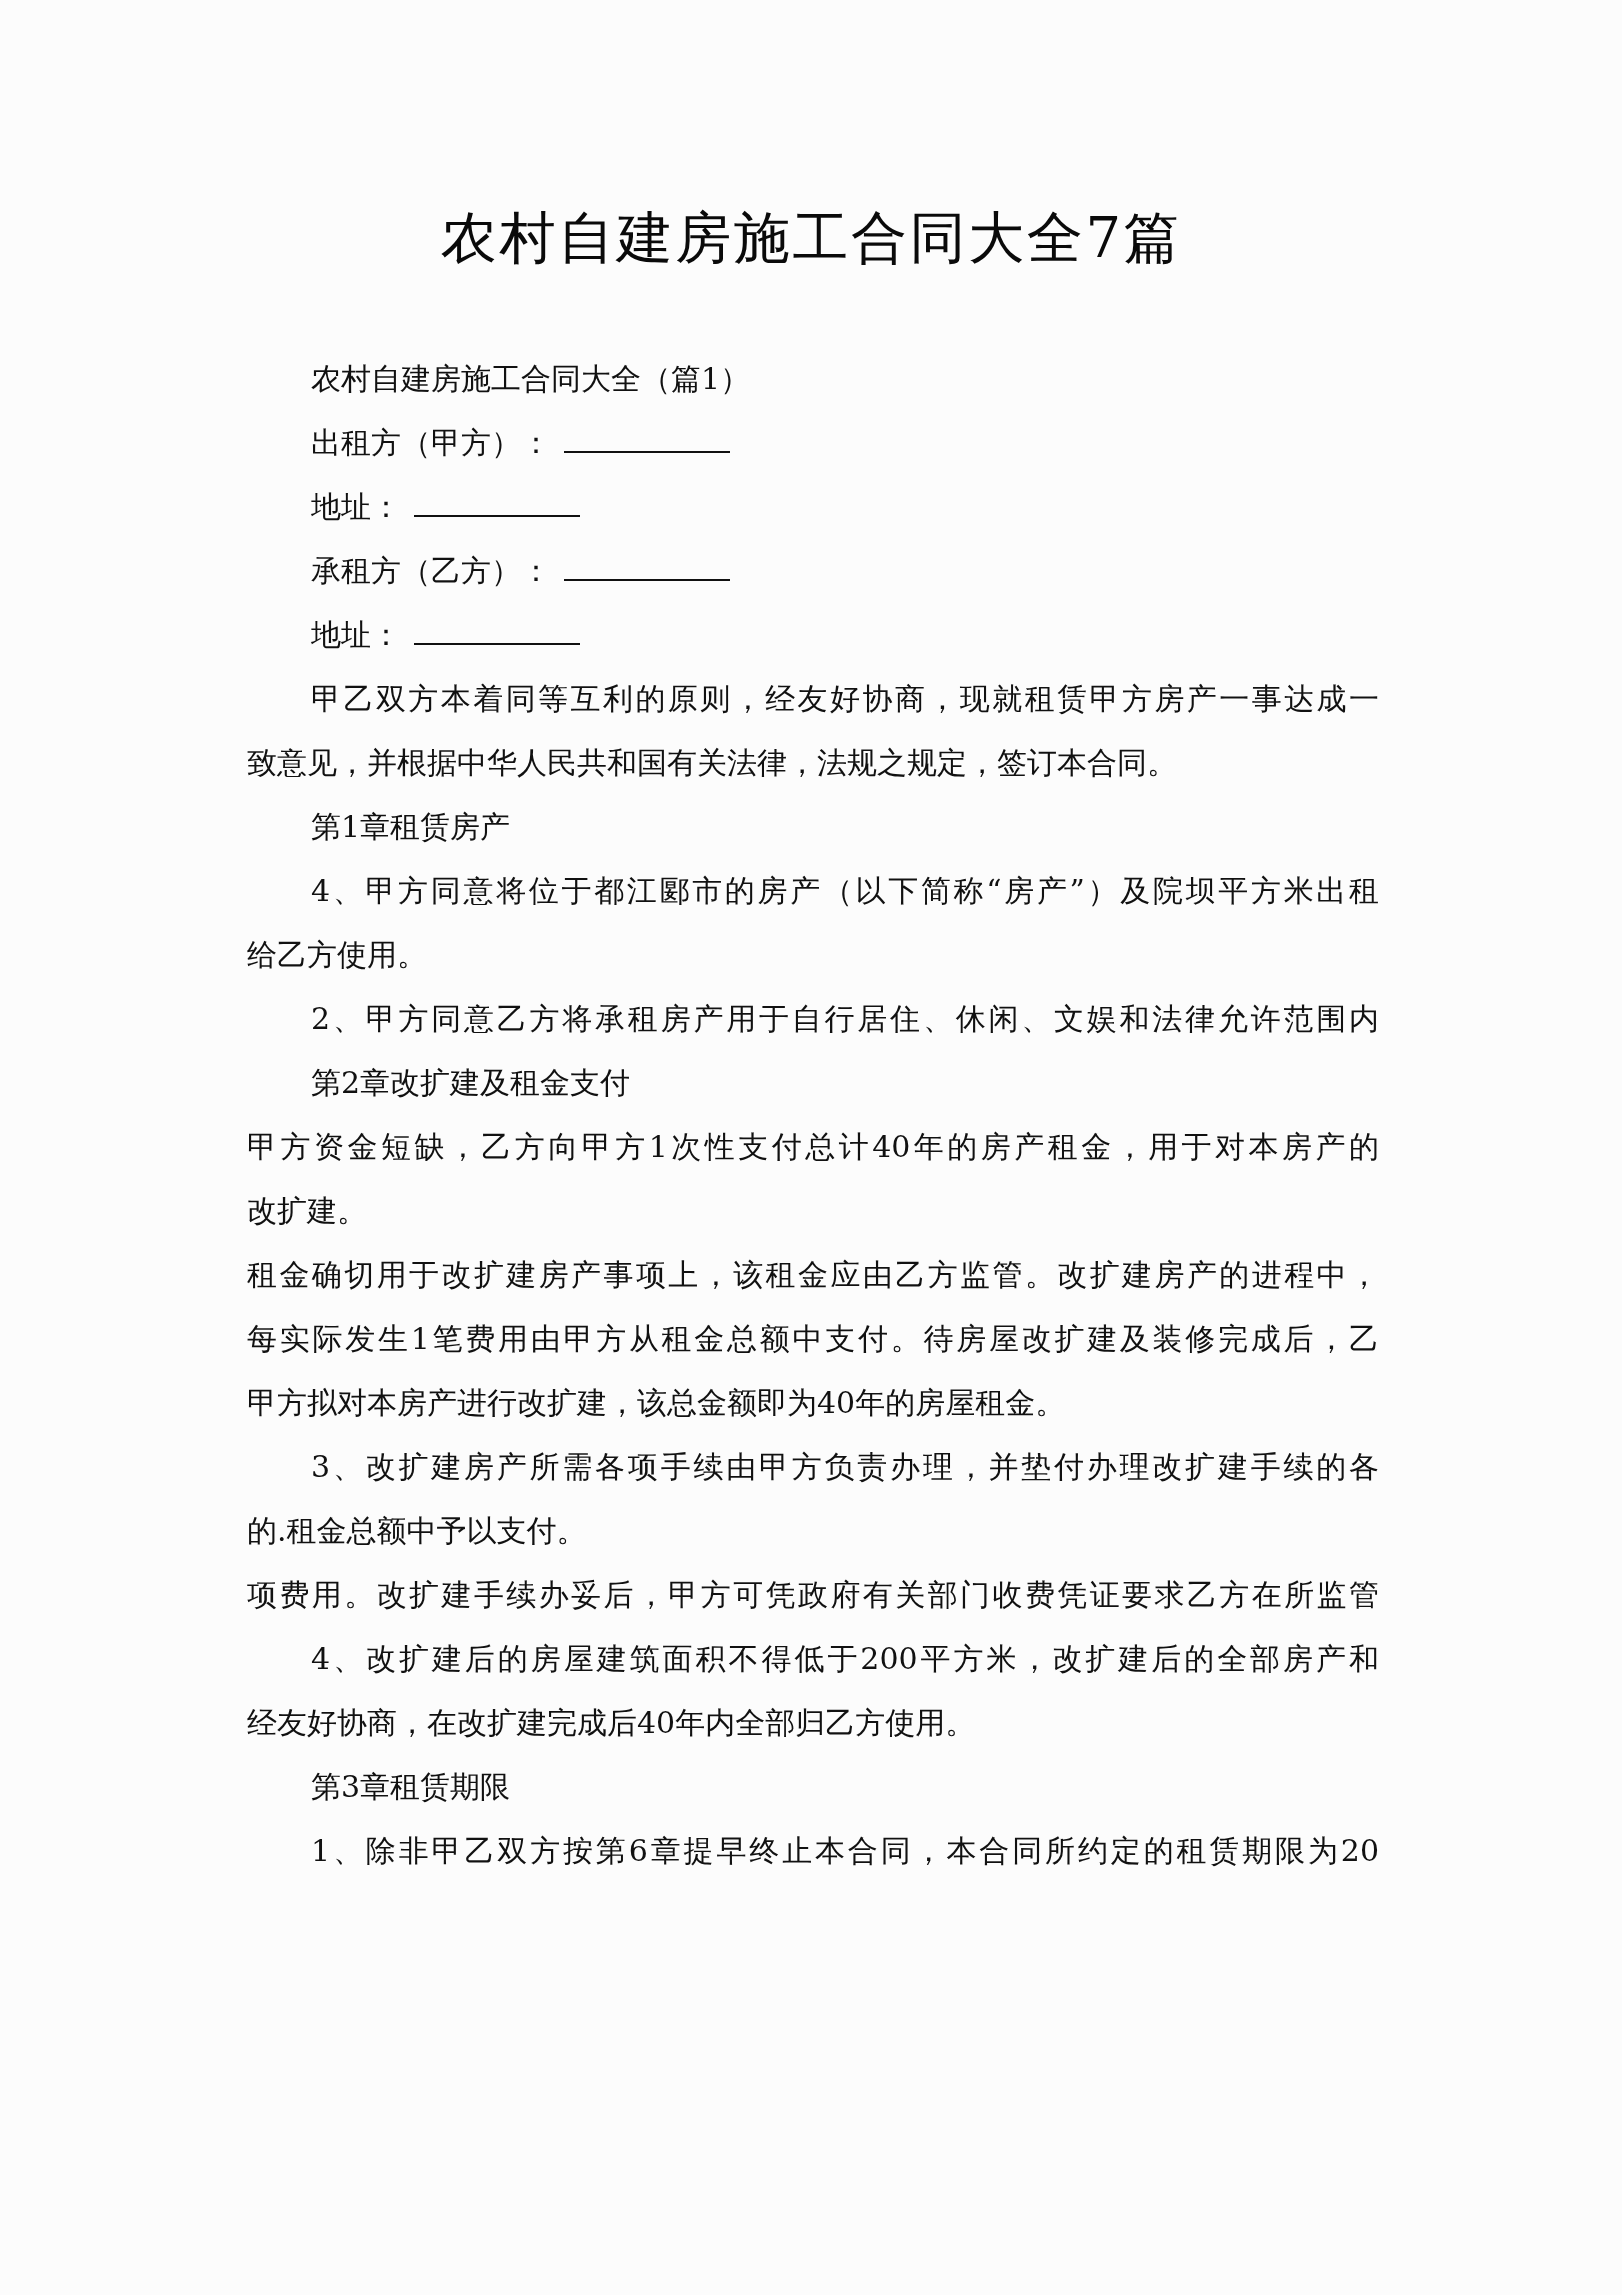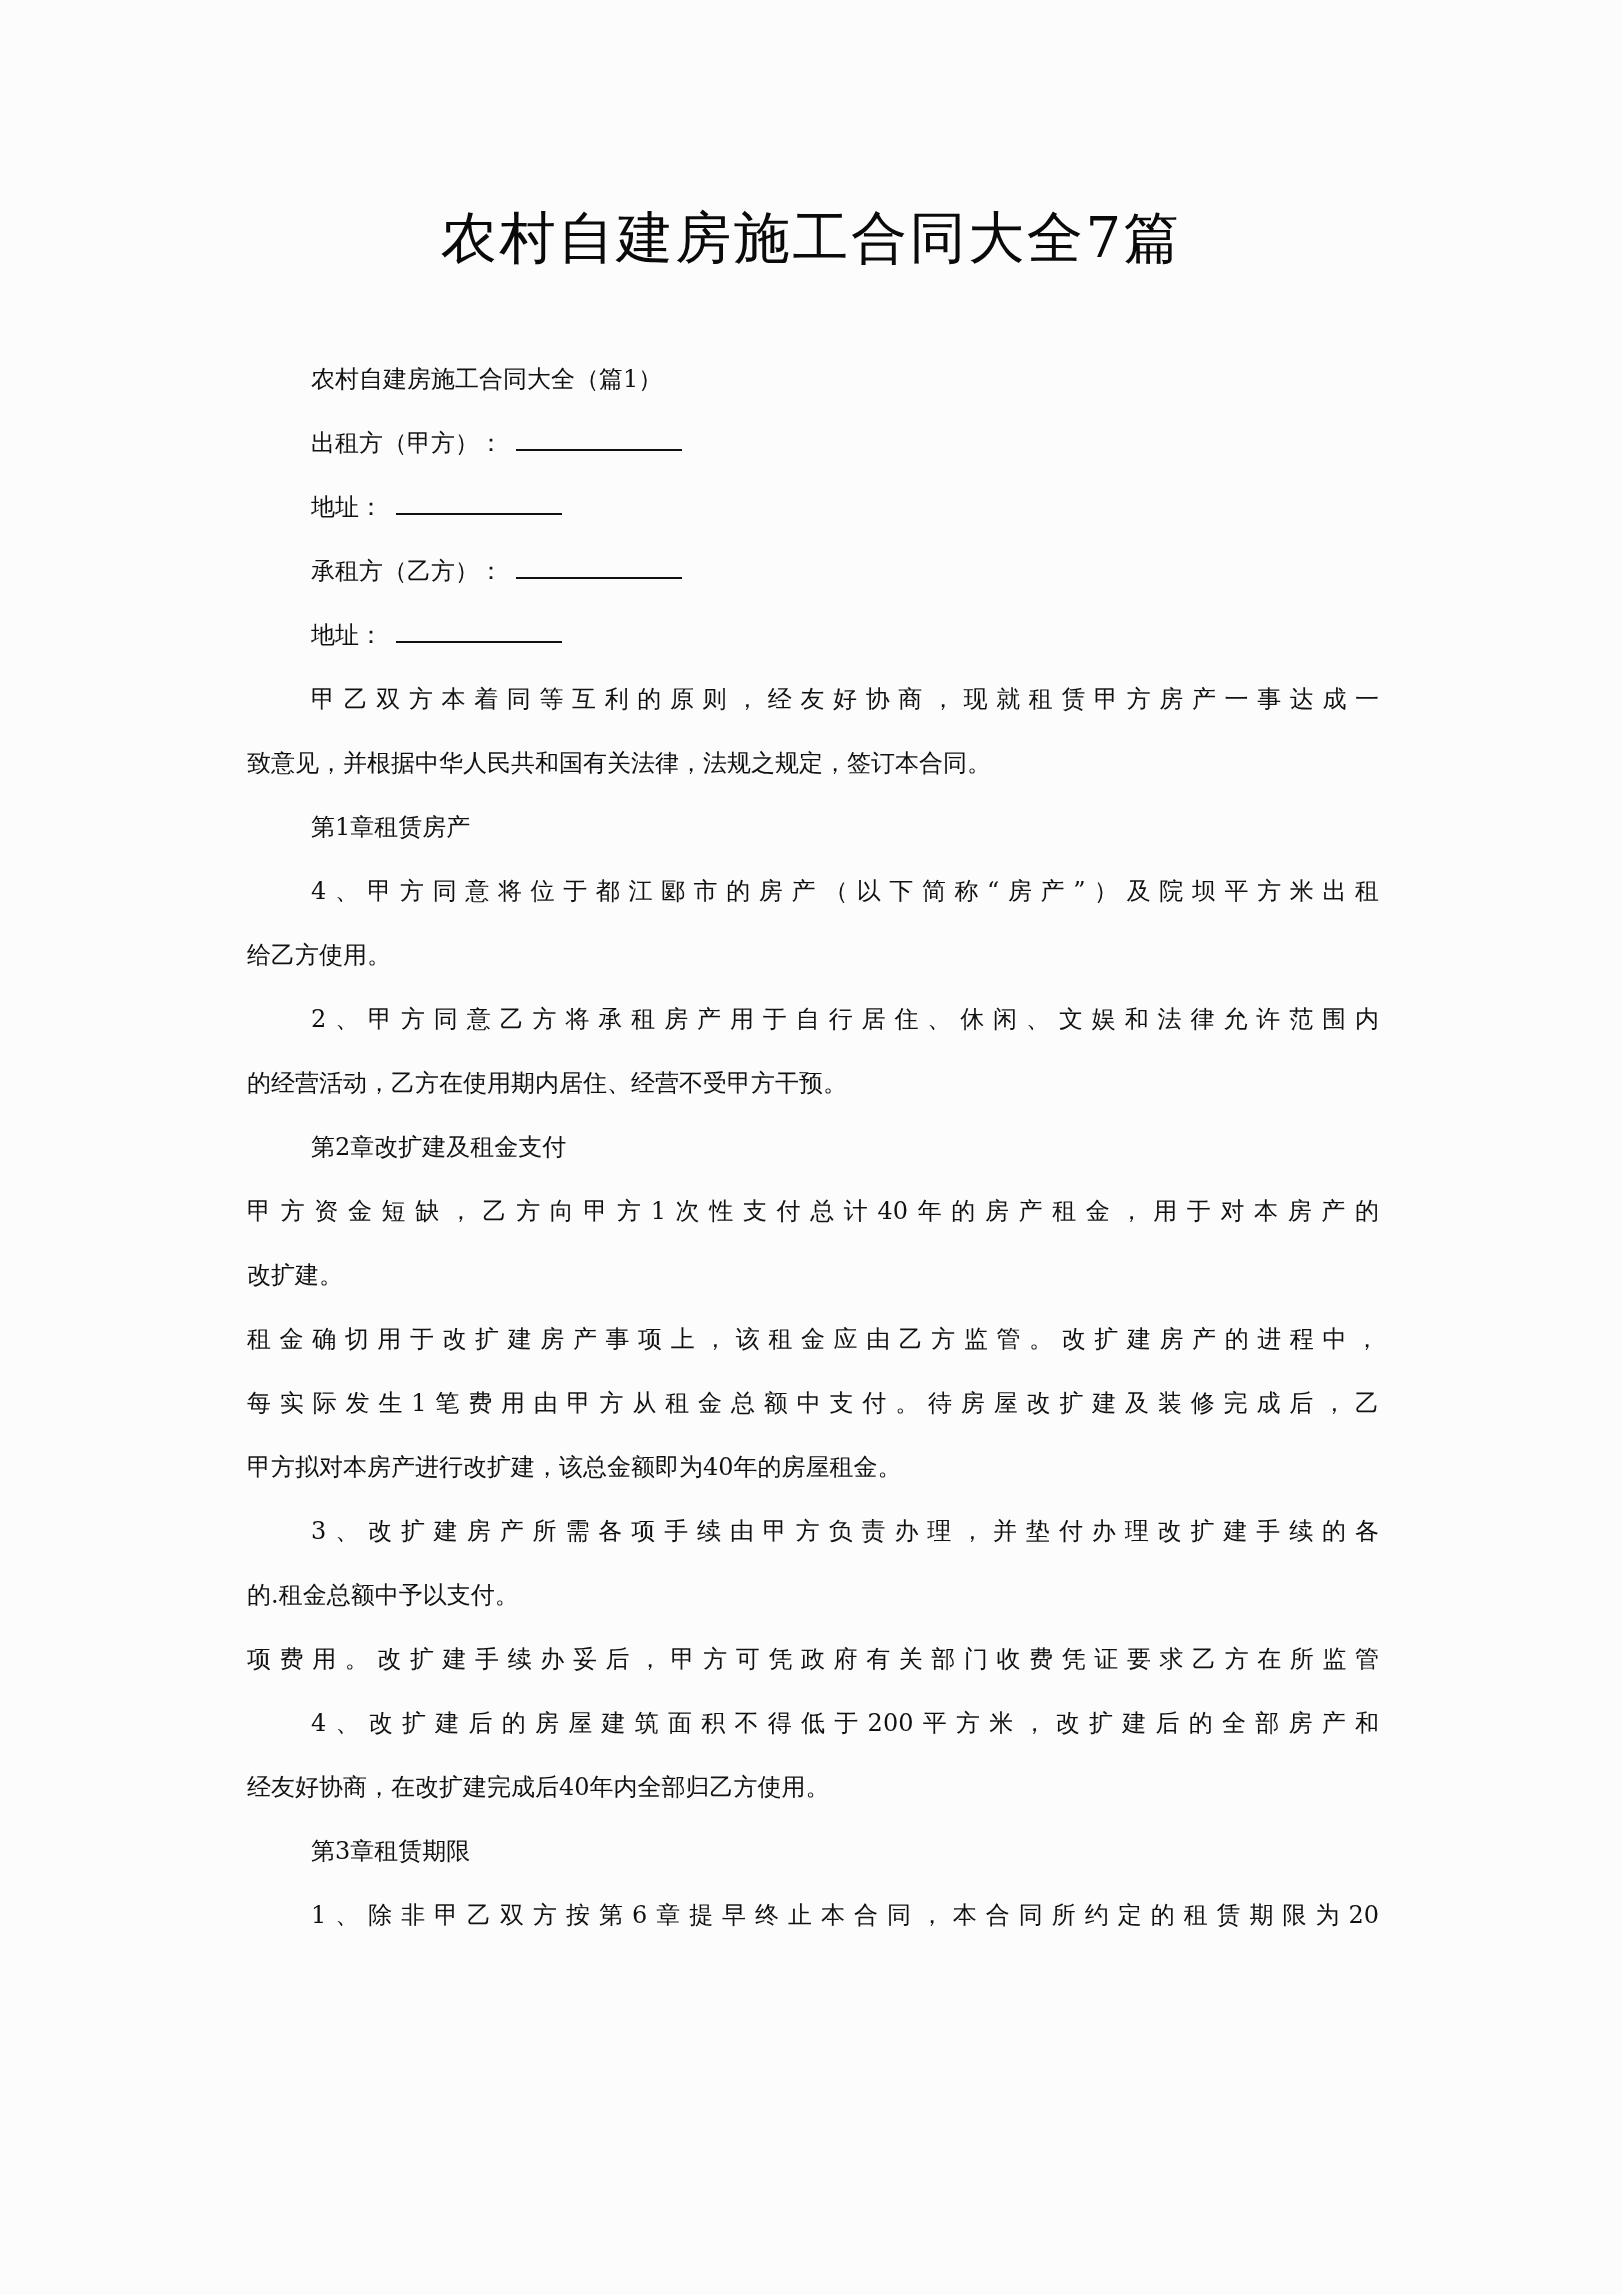--- a/index.html
+++ b/index.html
@@ -35,21 +35,21 @@
       margin: 0;
       color: #0a0a0a;
     }
     .body {
       position: absolute;
       left: 247px;
       top: 347px;
       width: 1132px;
     }
     .line {
-      font-size: 24px;
+      font-size: 30px;
       line-height: 64px;
       height: 64px;
       white-space: nowrap;
       text-align: justify;
       text-align-last: justify;
       margin: 0;
     }
     .line.indent { padding-left: 64px; }
     .line.last { text-align-last: left; }
     .line.short { text-align-last: left; }
@@ -81,21 +81,20 @@
 
     <p class="line indent short"><span>地址：</span><span class="blank"></span></p>
 
     <div id="lines">
         <p class="line indent">甲乙双方本着同等互利的原则，经友好协商，现就租赁甲方房产一事达成一</p>
         <p class="line last">致意见，并根据中华人民共和国有关法律，法规之规定，签订本合同。</p>
         <p class="line indent last">第1章租赁房产</p>
         <p class="line indent">4、甲方同意将位于都江郾市的房产（以下简称“房产”）及院坝平方米出租</p>
         <p class="line last">给乙方使用。</p>
         <p class="line indent">2、甲方同意乙方将承租房产用于自行居住、休闲、文娱和法律允许范围内</p>
-        <p class="line last">的经营活动，乙方在使用期内居住、经营不受甲方干预。</p>
         <p class="line indent last">第2章改扩建及租金支付</p>
         <p class="line">甲方资金短缺，乙方向甲方1次性支付总计40年的房产租金，用于对本房产的</p>
         <p class="line last">改扩建。</p>
         <p class="line">租金确切用于改扩建房产事项上，该租金应由乙方监管。改扩建房产的进程中，</p>
         <p class="line">每实际发生1笔费用由甲方从租金总额中支付。待房屋改扩建及装修完成后，乙</p>
         <p class="line last">甲方拟对本房产进行改扩建，该总金额即为40年的房屋租金。</p>
         <p class="line indent">3、改扩建房产所需各项手续由甲方负责办理，并垫付办理改扩建手续的各</p>
         <p class="line last">的.租金总额中予以支付。</p>
         <p class="line">项费用。改扩建手续办妥后，甲方可凭政府有关部门收费凭证要求乙方在所监管</p>
         <p class="line indent">4、改扩建后的房屋建筑面积不得低于200平方米，改扩建后的全部房产和</p>

